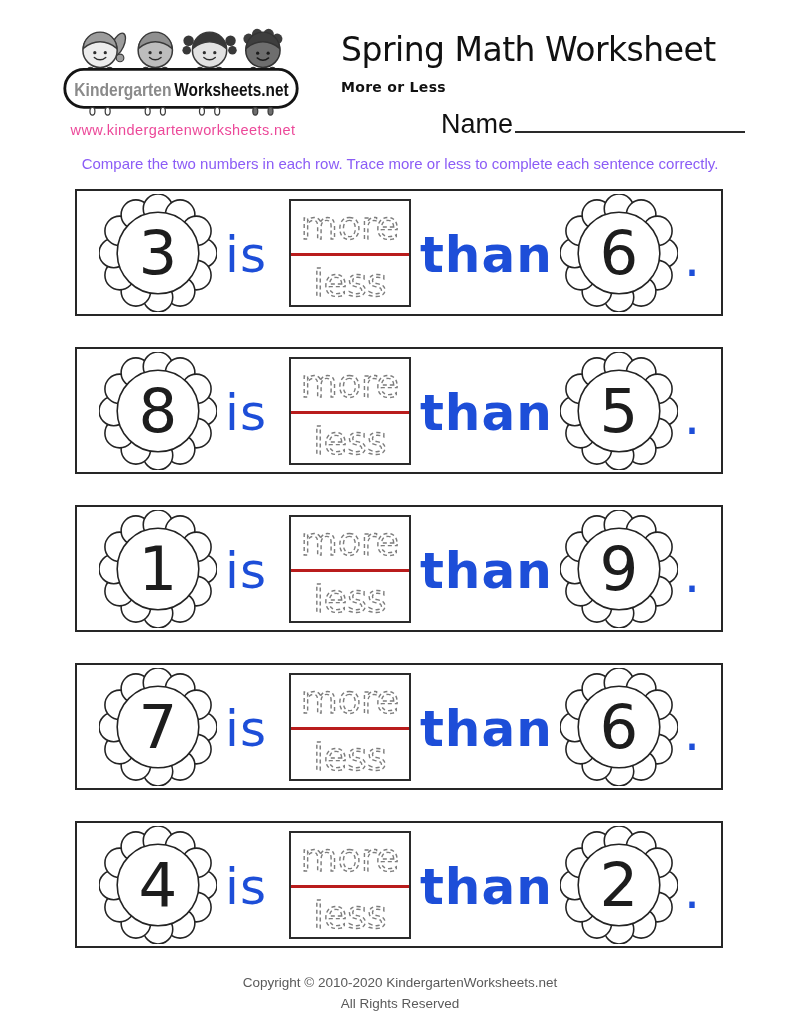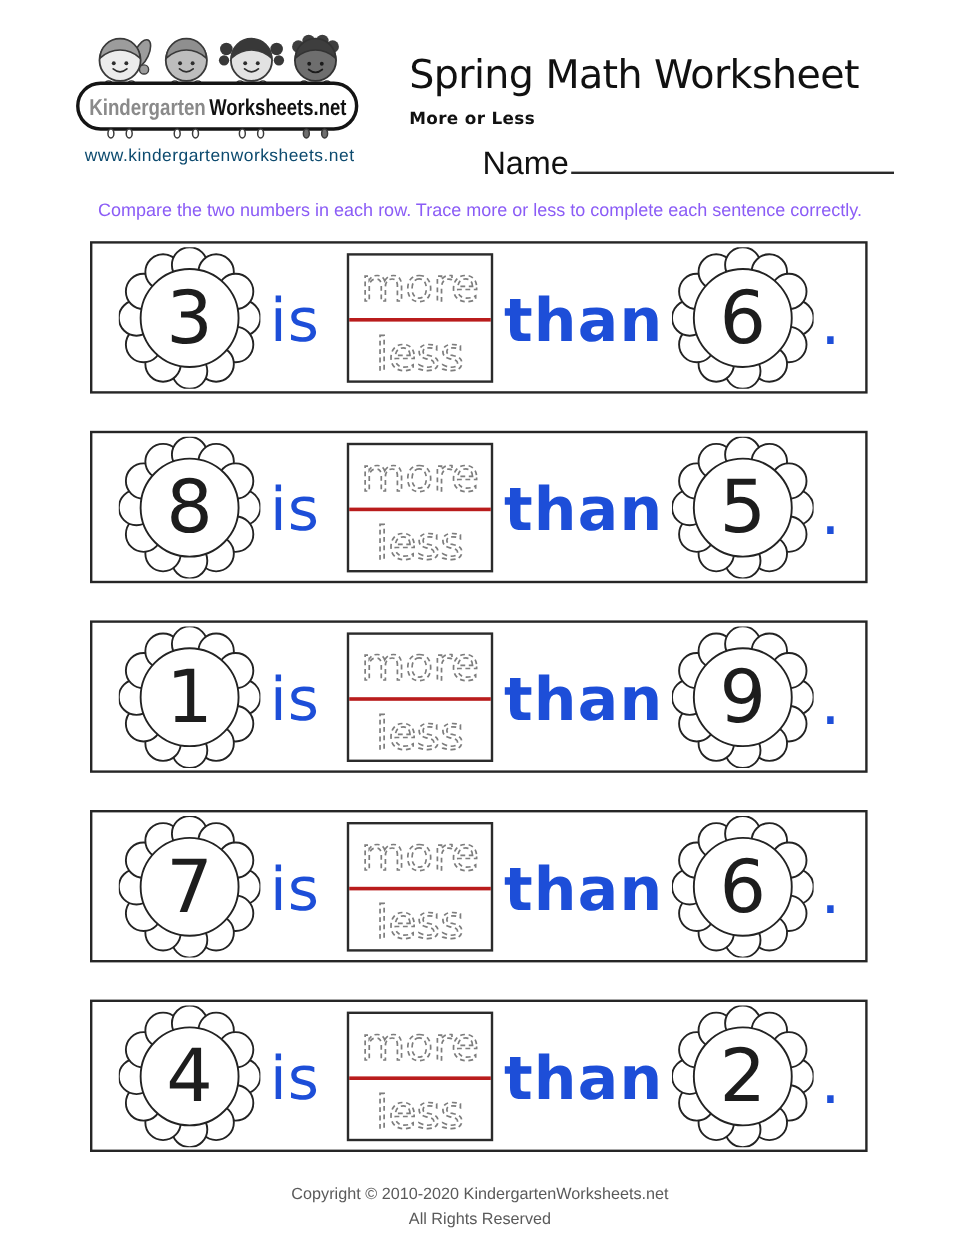--- a/index.html
+++ b/index.html
@@ -6,25 +6,25 @@
   html,body { background:#fff; }
   .page {
     width:800px; height:1035px; margin:0 auto; background:#fff;
     font-family:"Liberation Sans", sans-serif; color:#111; overflow:hidden;
     position:relative;
   }
   
   .header { display:flex; padding:16px 55px 0 55px; }
   .logo-col { width:256px; flex:0 0 256px; text-align:center; }
   .logo-svg { width:252px; height:100px; display:block; }
-  .logo-url { font-size:14.5px; color:#0c4a6e; margin-top:6px; letter-spacing:.4px; }
+  .logo-url { font-size:14.5px; color:#ec4899; margin-top:6px; letter-spacing:.4px; }
   .title-col { flex:1; padding-left:30px; }
-  .title { font-family:"DejaVu Sans", sans-serif; font-size:33px; font-weight:400; letter-spacing:-.5px; margin-top:26px; }
+  .title { font-family:"DejaVu Sans", sans-serif; font-size:33px; font-weight:400; letter-spacing:-.5px; margin-top:14px; }
   .subtitle { font-family:"DejaVu Sans", sans-serif; font-size:14px; font-weight:700; margin-top:10px; letter-spacing:.3px; }
-  .name-row { display:flex; align-items:baseline; margin-top:14px; margin-left:61px; }
+  .name-row { display:flex; align-items:baseline; margin-top:14px; margin-left:100px; }
   .name-label { font-size:27px; font-weight:400; }
   .name-line { flex:1; border-bottom:2px solid #2a2a2a; height:1.1em; margin-left:2px; }
   
   .instructions { margin:15px 40px 0 40px; font-size:15px; text-align:center; color:#8b5cf6; }
   
   .rows { margin:17px 75px 0 75px; }
   .row {
     width:648px; height:127px; border:2px solid #262626; background:#fff;
     display:flex; align-items:center; padding-left:22px; margin-bottom:31px;
   }

